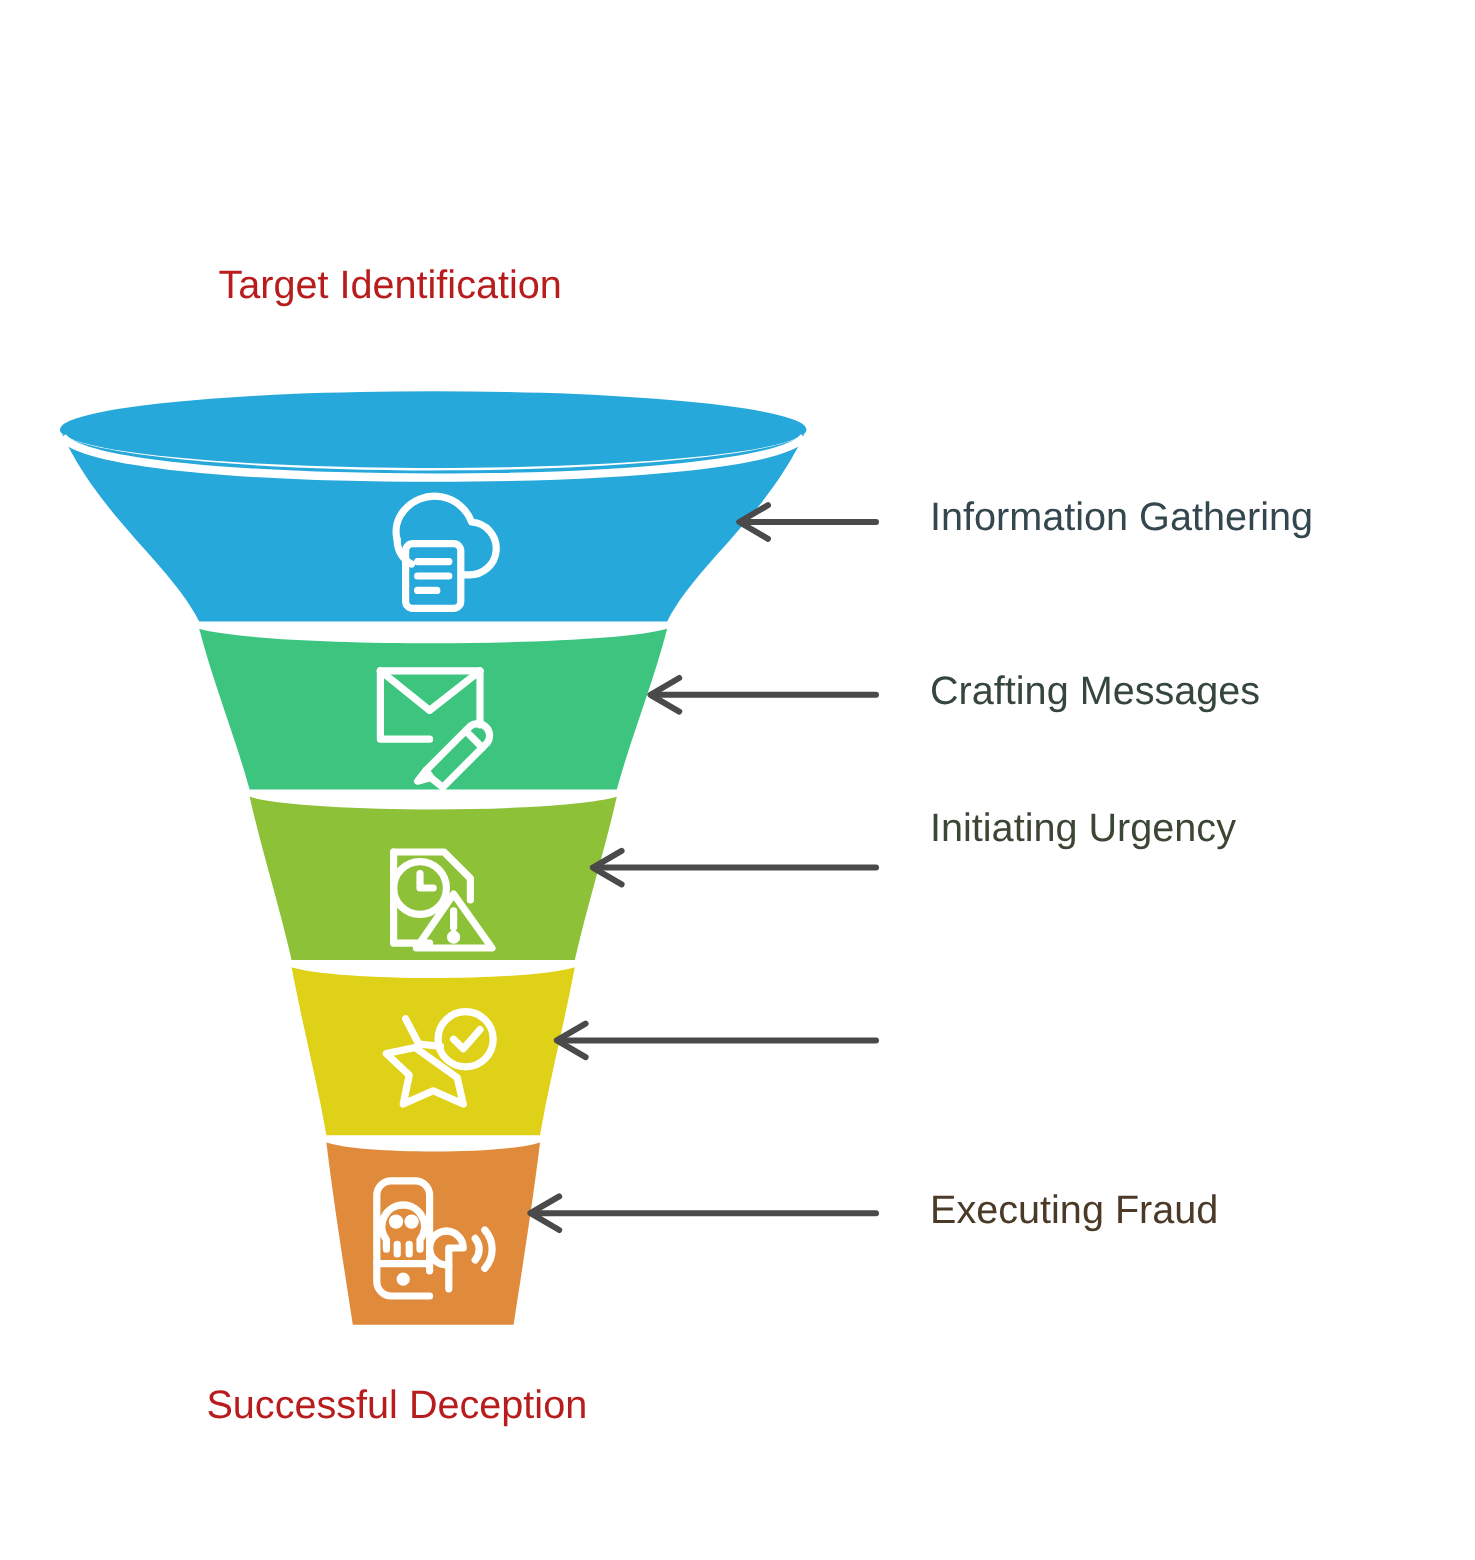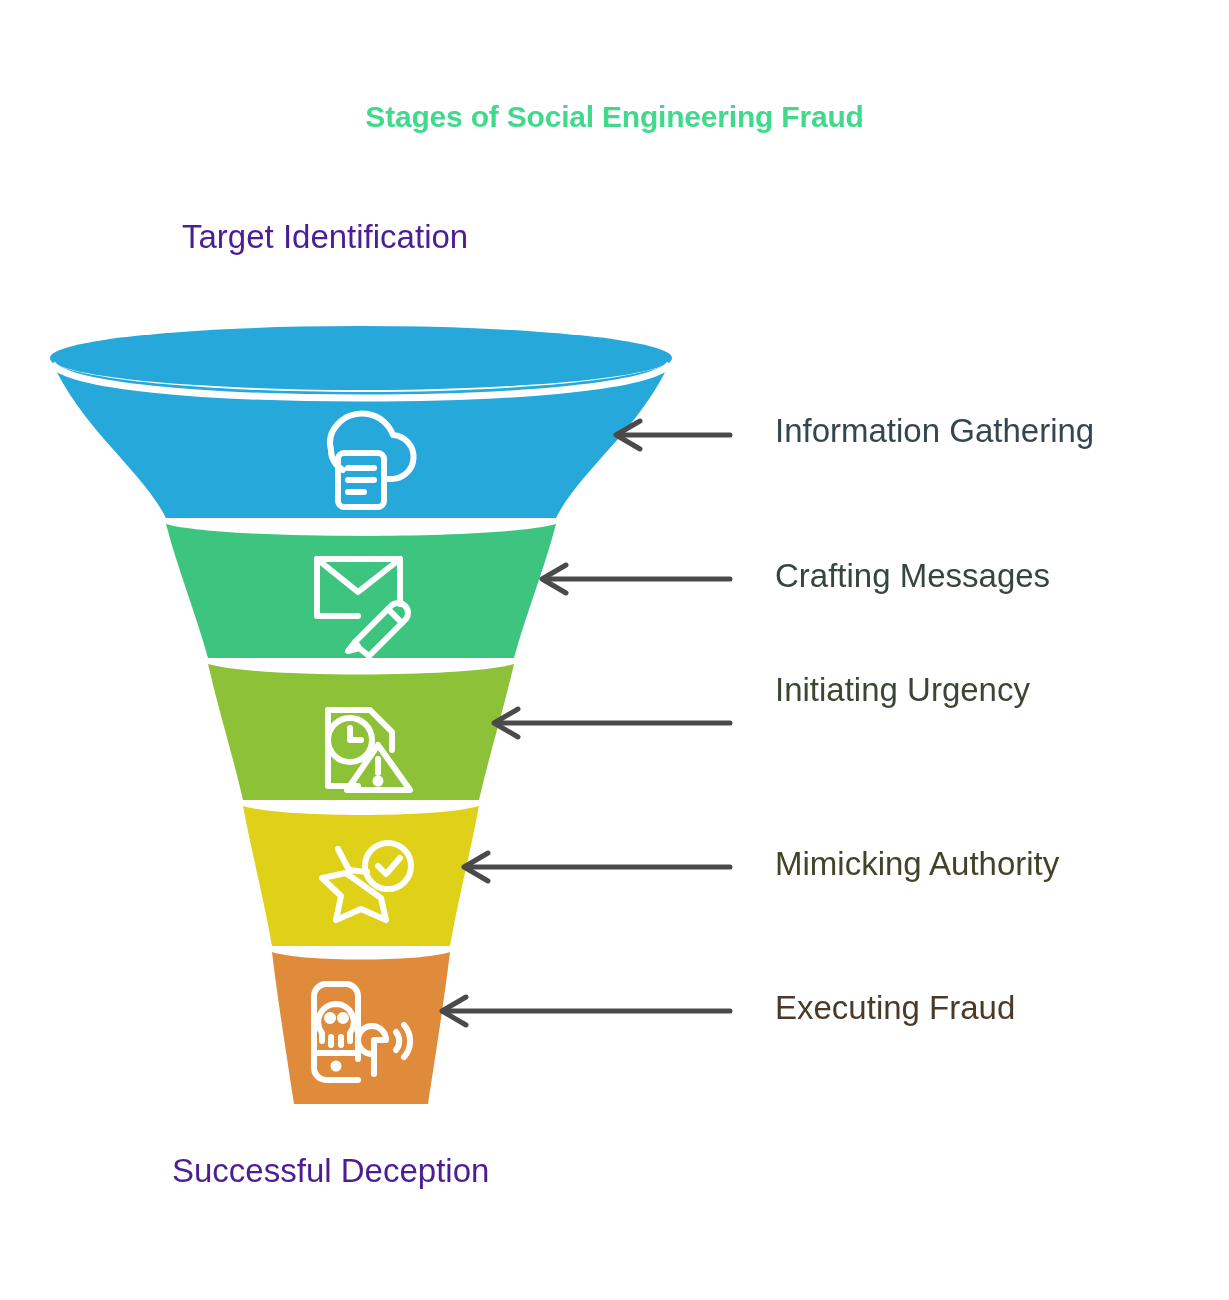--- a/index.html
+++ b/index.html
@@ -32,21 +32,21 @@
     letter-spacing: -0.2px;
     color: #41D98B;
     white-space: nowrap;
   }
 
   
   .cap {
     position: absolute;
     font-size: 33px;
     font-weight: 400;
-    color: #4c1d95;
+    color: #b91c1c;
     white-space: nowrap;
   }
   .cap-top    { left: 182px; top: 218px; }
   .cap-bottom { left: 172px; top: 1152px; text-align: center; }
 
   
   #funnel {
     position: absolute;
     left: 0;
     top: 0;
@@ -67,21 +67,20 @@
   .sl-4 { top: 989px; color: #4B3A28; text-align: center; }
 
   
   #arrows { position: absolute; left: 0; top: 0; }
 </style>
 </head>
 <body>
 
 <div id="canvas">
 
-  <div class="title">Stages of Social Engineering Fraud</div>
 
   <div class="cap cap-top">Target Identification</div>
 
   <svg id="funnel" width="1229" height="1300" viewBox="0 0 1229 1300">
 
     <g>
 
       <ellipse cx="361" cy="358" rx="311" ry="32" fill="#27A8DB"></ellipse>
 
       <path d="M 50,358
@@ -207,18 +206,17 @@
       <g>
         <line x1="730" y1="1011" x2="448" y2="1011"></line>
         <polyline points="466,997 442,1011 466,1025"></polyline>
       </g>
     </g>
   </svg>
 
   <div class="stage-label sl-0">Information Gathering</div>
   <div class="stage-label sl-1">Crafting Messages</div>
   <div class="stage-label sl-2">Initiating Urgency</div>
-  <div class="stage-label sl-3">Mimicking Authority</div>
   <div class="stage-label sl-4">Executing Fraud</div>
 
   <div class="cap cap-bottom">Successful Deception</div>
 
 </div>
 
 </body></html>

